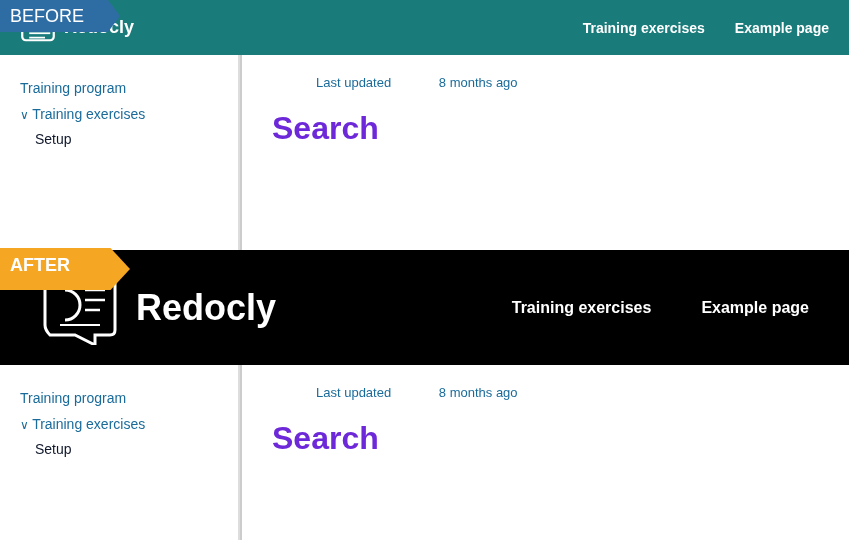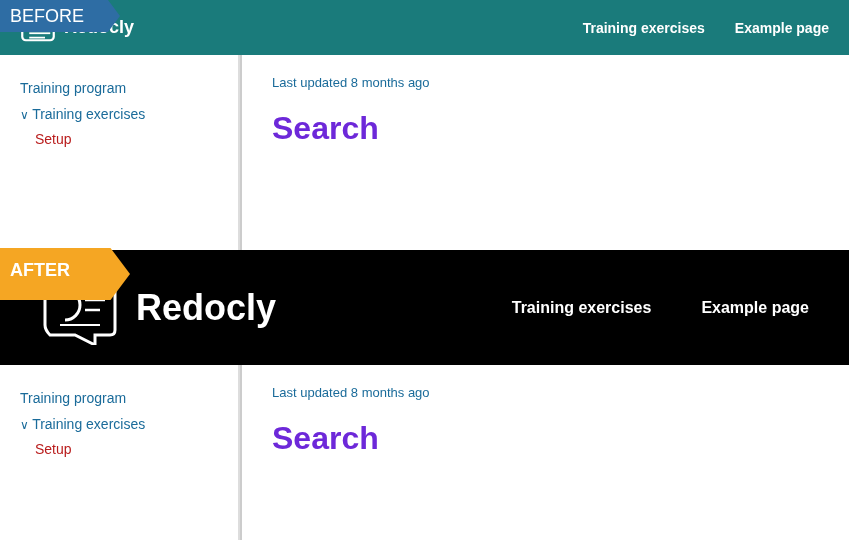--- a/index.html
+++ b/index.html
@@ -27,21 +27,21 @@
       position: absolute;
       top: 248px; left: 0;
       background: #f5a623;
       color: white;
       font-weight: bold;
       font-size: 18px;
       padding: 4px 14px 12px 10px;
       clip-path: polygon(0 0, 85% 0, 100% 50%, 85% 100%, 0 100%);
       z-index: 10;
       width: 130px;
-      height: 52px;
+      height: 42px;
       display: flex;
       align-items: center;
     }
 
     
     .before-section {
       position: relative;
       top: 0;
     }
 
@@ -101,37 +101,38 @@
     }
 
     .sidebar-item.with-chevron::before {
       content: "∨ ";
       font-size: 12px;
     }
 
     .sidebar-item-child {
       padding: 4px 5px 4px 20px;
       font-size: 14px;
-      color: #b91c1c;
+      color: #0f172a;
       cursor: pointer;
     }
 
     .before-main {
       flex: 1;
       padding: 20px 30px;
     }
 
     .last-updated {
       font-size: 13px;
       color: #555;
       margin-bottom: 20px;
     }
 
     .last-updated span {
       color: #1a6b9a;
+      margin-left: 44px;
     }
 
     .page-title {
       font-size: 32px;
       font-weight: bold;
       color: #6d28d9;
     }
 
     
     .after-section {

